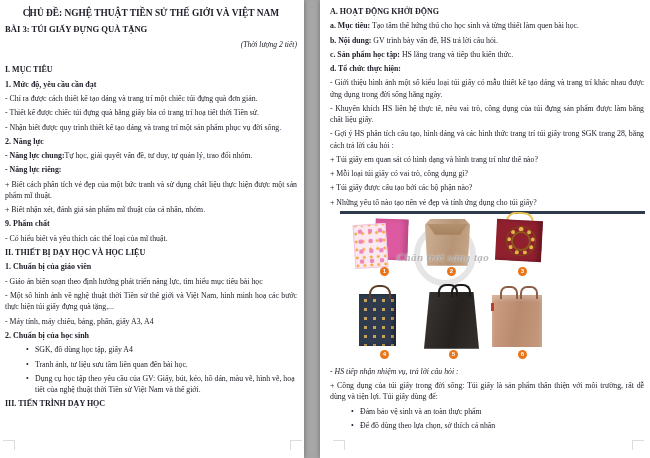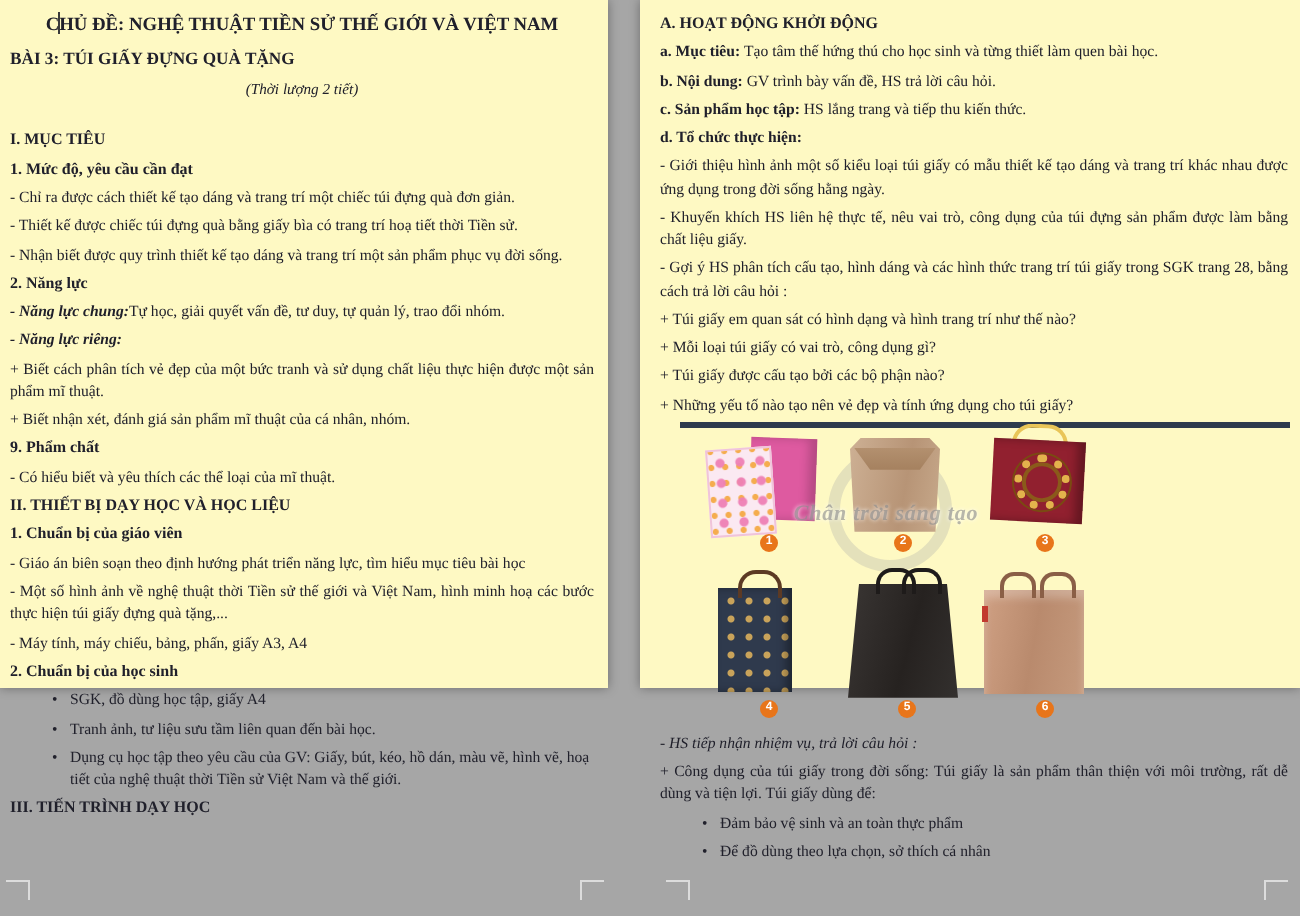--- a/index.html
+++ b/index.html
@@ -3,37 +3,37 @@
 <meta charset="utf-8">
 <style>
   html,body{margin:0;padding:0;}
   body{
     width:650px;height:458px;overflow:hidden;position:relative;
     background:#a6a6a6;
     font-family:"Liberation Serif","DejaVu Serif",serif;
     color:#20202b;
   }
   .canvas{position:absolute;left:0;top:0;width:650px;height:458px;}
-  .page{position:absolute;top:0;height:344px;background:#fef9c3;box-sizing:border-box;
+  .page{position:absolute;top:0;height:458px;background:#ffffff;box-sizing:border-box;
         box-shadow:0 0 5px rgba(0,0,0,.35);}
   .page-left{left:0;width:304px;padding:5px 7px 0 5px;}
   .page-right{left:320px;width:330px;padding:4px 6px 0 10px;}
 
   
   .para{margin:0 0 2.8px 0;line-height:11.4px;font-size:7.8px;text-align:justify;}
   .k-t1{text-align:center;font-size:9.4px;line-height:12px;margin:2px 0 5px 0;}
   .k-t2{text-align:left;font-size:8.6px;line-height:11px;margin-bottom:4px;}
-  .k-t3{text-align:center;font-size:7.6px;margin-bottom:14px;}
+  .k-t3{text-align:right;font-size:7.6px;margin-bottom:14px;}
   .k-h{margin-top:2px;margin-bottom:3px;font-size:8px;}
   .k-b{padding-left:30px;position:relative;text-align:left;}
   .k-b::before{content:"\2022";position:absolute;left:21px;top:0;}
   .seg-n{font-weight:400;}
   .seg-b{font-weight:700;}
   .seg-i{font-style:italic;}
-  .seg-bi{font-weight:700;font-style:italic;}
+  .seg-bi{font-weight:700;}
 
   .cursor{position:absolute;left:29px;top:6px;width:1px;height:11px;background:#3a3a3a;}
 
   
   .ui-blob{position:absolute;left:0;top:0;width:15px;height:8px;background:#c9c9c9;border-radius:0 0 4px 0;}
   .ui-blob2{position:absolute;left:632px;top:0;width:15px;height:3px;background:#cfcfcf;}
 
   
   .cm{position:absolute;width:11px;height:9px;border:0 solid #dcdcdc;}
   .cm-tr{border-top-width:1px;border-right-width:1px;}

